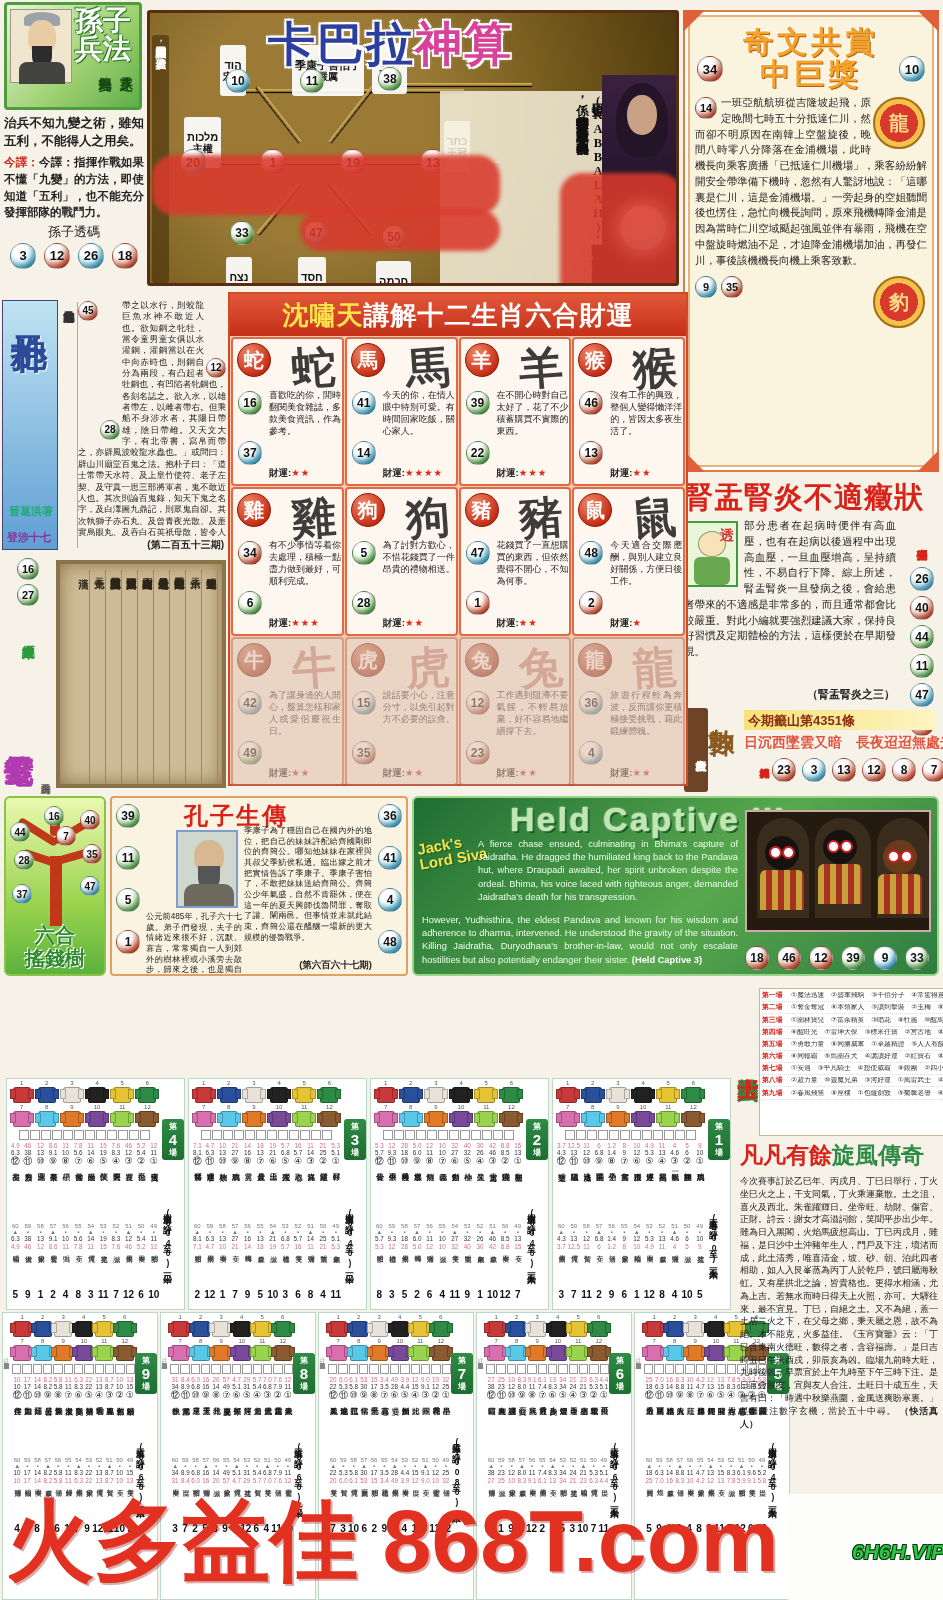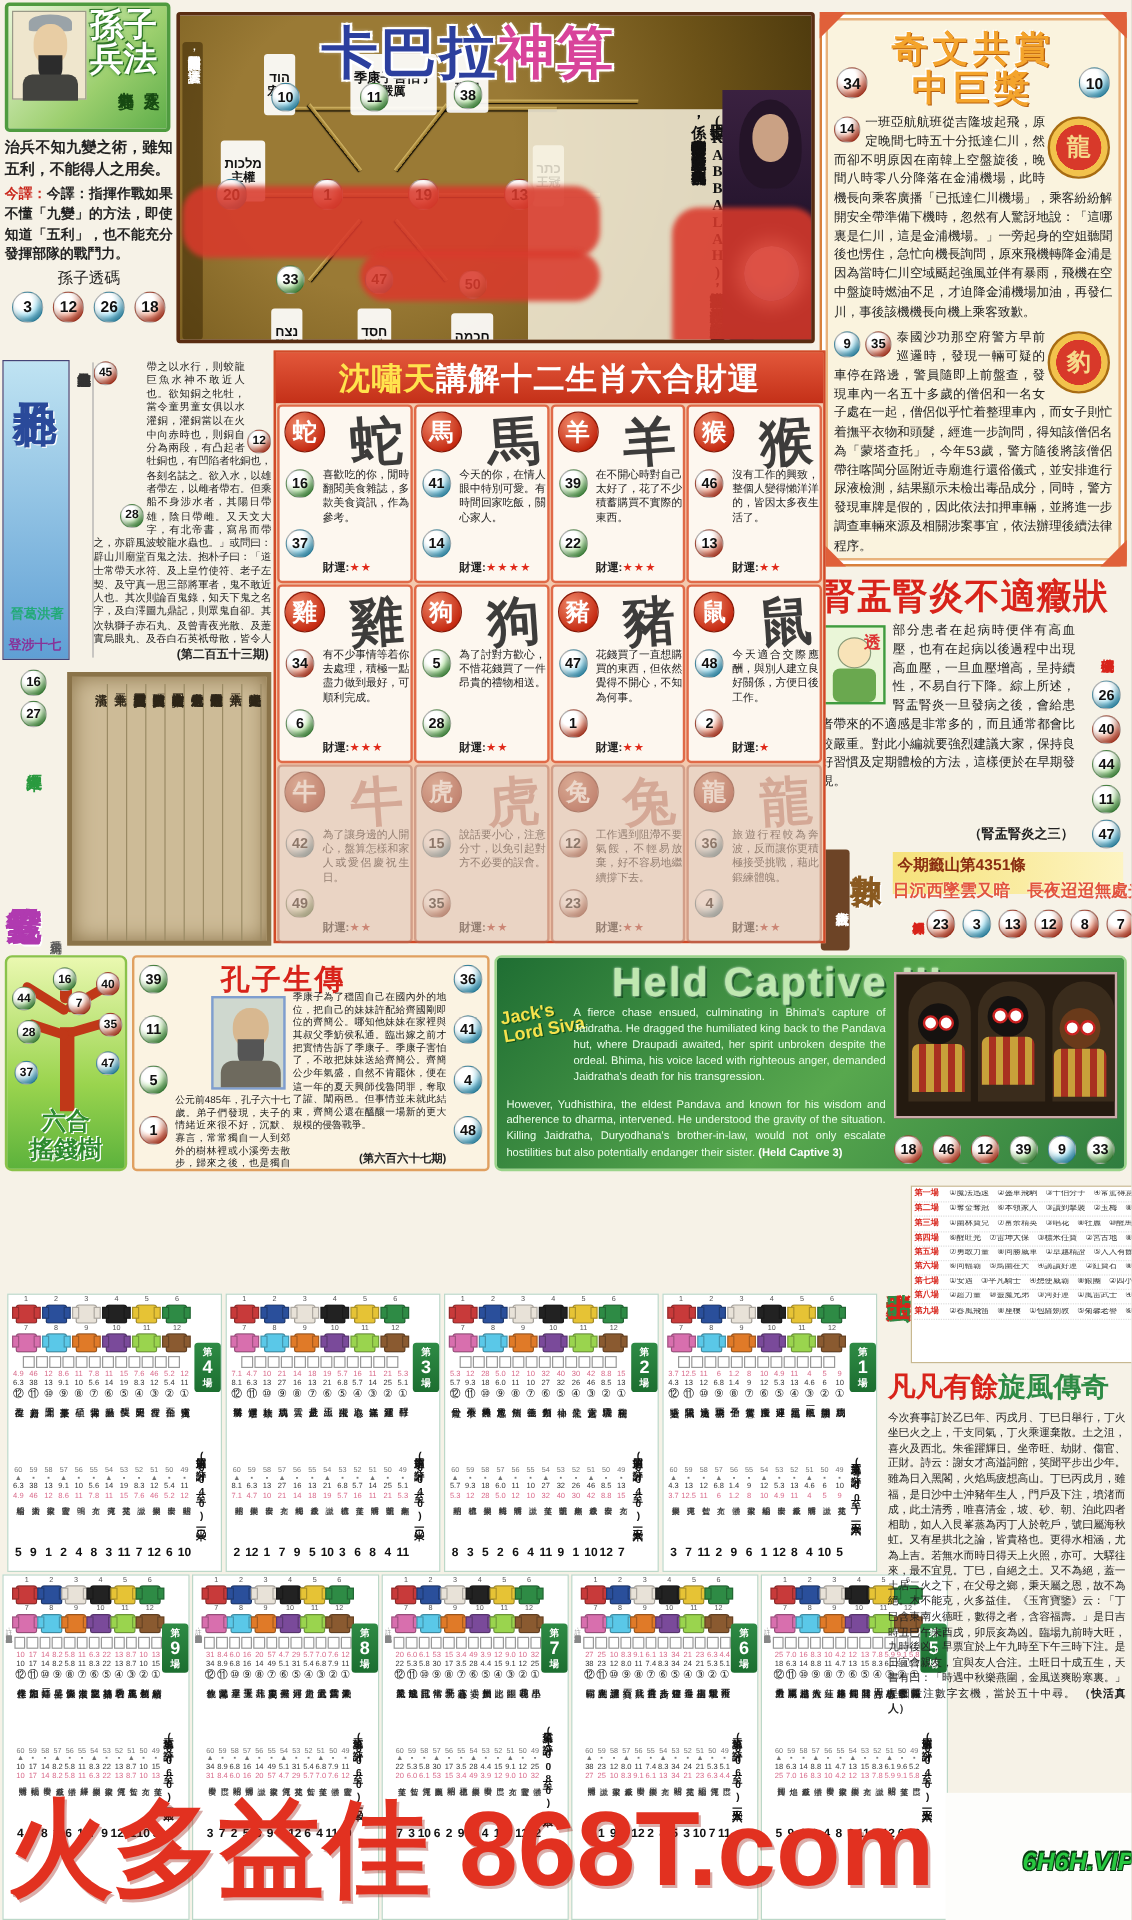--- a/index.html
+++ b/index.html
@@ -84,21 +84,21 @@
   .hl-rail{position:absolute;right:0;top:40px;width:34px;text-align:center;}
   .hl-rail .cap{color:#d8231a;font-weight:bold;font-size:11px;line-height:1.1;}
   .hl-rail .ball{margin-top:5px;}
   .hl-foot{position:absolute;right:44px;bottom:2px;font-size:11px;font-weight:bold;}
   
   #shenshu{left:684px;top:708px;width:255px;height:84px;}
   .ss-label{position:absolute;left:0;top:0;width:24px;height:84px;background:#6d4426;color:#fff;
             font-size:11px;font-weight:bold;text-align:center;padding-top:2px;border-radius:3px;}
   .ss-big{position:absolute;left:26px;top:0;width:30px;height:84px;color:#8a5a20;font-size:26px;font-weight:bold;
           text-shadow:1px 1px 0 #fff;}
-  .ss-line{position:absolute;left:60px;top:2px;width:192px;height:35px;background:linear-gradient(90deg,#f6e27a,#fdf4c2);
+  .ss-line{position:absolute;left:60px;top:2px;width:192px;height:20px;background:linear-gradient(90deg,#f6e27a,#fdf4c2);
            color:#8a2c10;font-weight:bold;font-size:13px;padding:2px 4px;}
   .ss-poem{position:absolute;left:60px;top:26px;width:192px;height:22px;color:#e2543e;font-weight:bold;font-size:14px;
            text-shadow:0 0 2px #fff;white-space:nowrap;}
   .ss-tag{position:absolute;left:60px;top:52px;width:26px;color:#d8231a;font-size:10px;font-weight:bold;line-height:1.1;}
   .ss-balls{position:absolute;left:88px;top:50px;display:flex;gap:6px;}
   
   #baopuzi{left:2px;top:296px;width:224px;height:258px;}
   .bp-rail{position:absolute;left:0;top:4px;width:56px;height:250px;background:linear-gradient(180deg,#bfe3f2,#5f9fd4);
            border:1px solid #447;}
   .bp-title{writing-mode:vertical-rl;text-orientation:upright;font-size:36px;font-weight:bold;color:#2a4a9a;
@@ -327,21 +327,20 @@
           <span>龍</span>
         </span>
       <span>一班亞航航班從吉隆坡起飛，原定晚間七時五十分抵達仁川，然而卻不明原因在南韓上空盤旋後，晚間八時零八分降落在金浦機場，此時機長向乘客廣播「已抵達仁川機場」，乘客紛紛解開安全帶準備下機時，忽然有人驚訝地說：「這哪裏是仁川，這是金浦機場。」一旁起身的空姐聽聞後也愣住，急忙向機長詢問，原來飛機轉降金浦是因為當時仁川空域颳起強風並伴有暴雨，飛機在空中盤旋時燃油不足，才迫降金浦機場加油，再發仁川，事後該機機長向機上乘客致歉。</span>
     </div>
     <div class="qw-body" data-name="qiwen-paragraph-2">
       <span class="ball blue b22 inline-ball" data-name="ball-9">9</span>
       <span class="coin" data-name="gold-coin-stamp">
           <span>豹</span>
         </span>
       <span class="ball red b22 inline-ball" data-name="ball-35">35</span>
-      <span>泰國沙功那空府警方早前巡邏時，發現一輛可疑的車停在路邊，警員隨即上前盤查，發現車內一名五十多歲的僧侶和一名女子處在一起，僧侶似乎忙着整理車內，而女子則忙着撫平衣物和頭髮，經進一步詢問，得知該僧侶名為「蒙塔查托」，今年53歲，警方隨後將該僧侶帶往喀閩分區附近寺廟進行還俗儀式，並安排進行尿液檢測，結果顯示未檢出毒品成分，同時，警方發現車牌是假的，因此依法扣押車輛，並將進一步調查車輛來源及相關涉案事宜，依法辦理後續法律程序。</span>
     </div>
   </div>
 
   <div id="health" class="abs" data-name="health-article">
     <div class="hl-title" data-name="health-title">腎盂腎炎不適癥狀</div>
     <div class="hl-text" data-name="health-body">
       <span class="hl-stamp" data-name="health-mascot-stamp">
         <span class="hl-face" data-name="mascot-face"></span>
         <span class="hl-body2" data-name="mascot-body"></span>
         <span class="hl-tou" data-name="mascot-seal-char">透</span>

